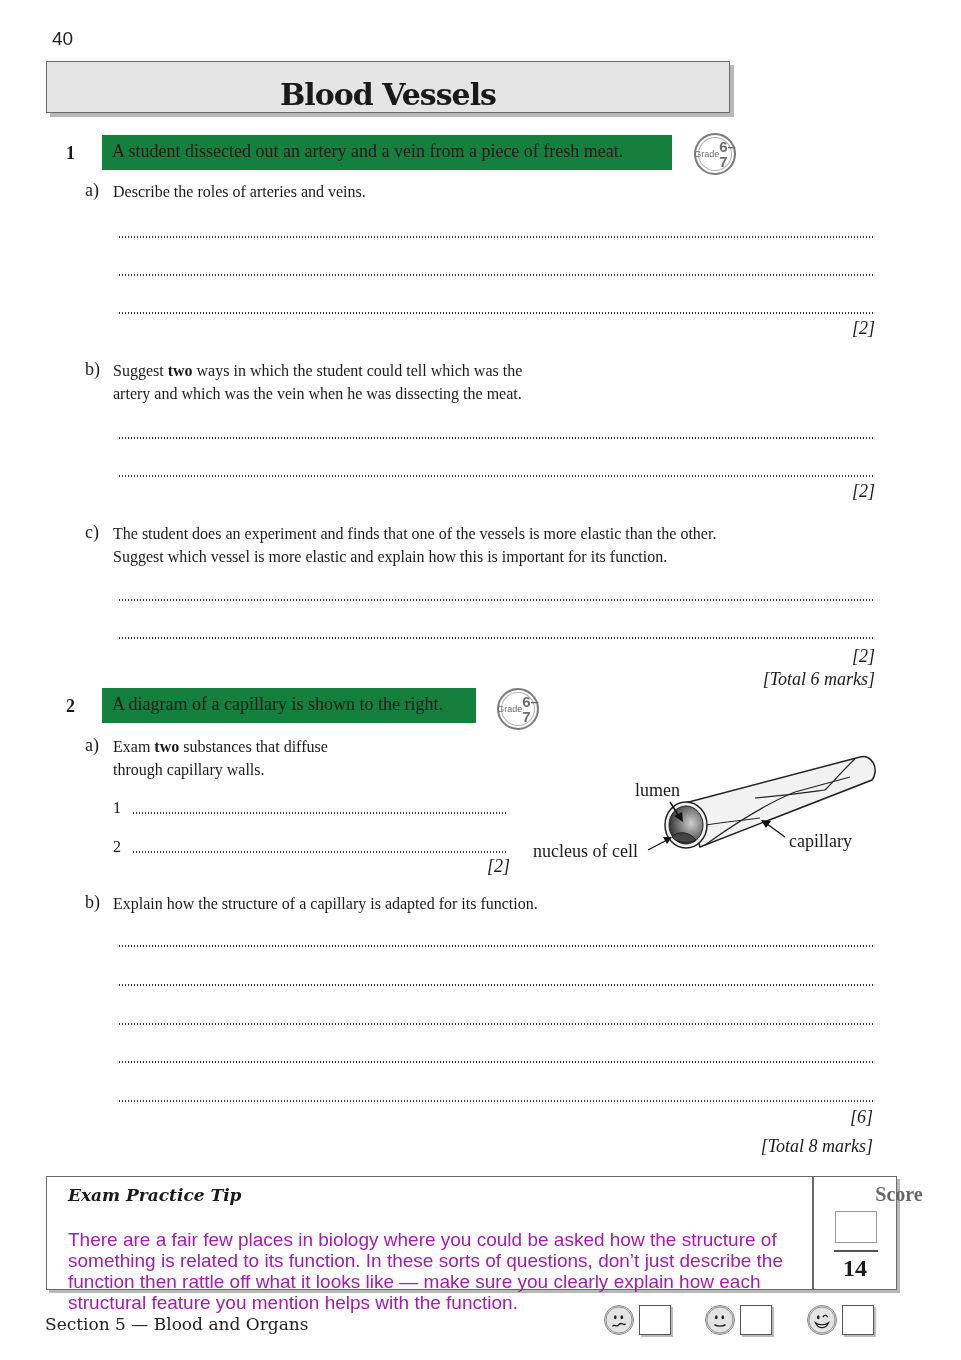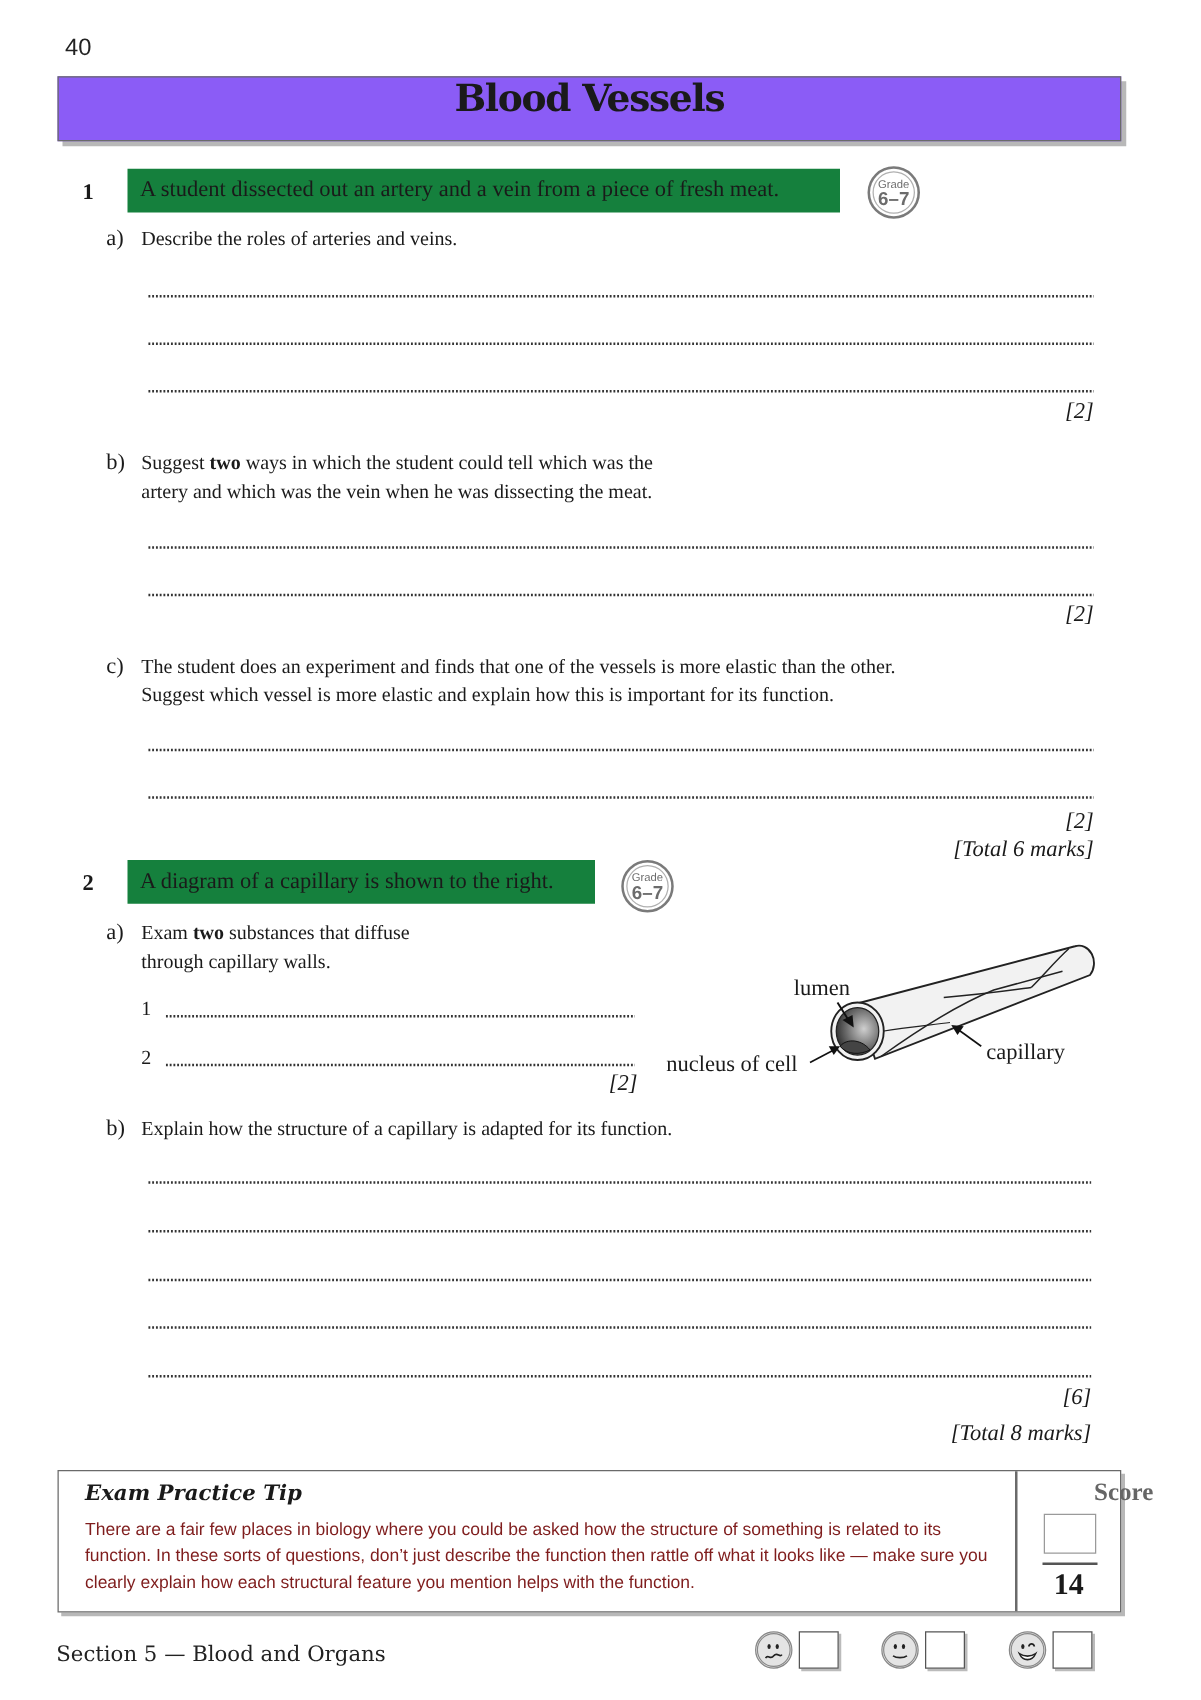--- a/index.html
+++ b/index.html
@@ -4,24 +4,24 @@
 <style>
   * { box-sizing: border-box; margin: 0; padding: 0; }
   html, body { width: 961px; height: 1360px; background: #ffffff; overflow: hidden; }
   body { position: relative; font-family: "Liberation Serif", serif; color: #1a1a1a; }
 
   .abs { position: absolute; }
 
   .page-number { left: 52px; top: 28px; font-size: 19px; font-family: "Liberation Sans", sans-serif; color: #222; }
 
   .title-bar {
-    left: 46px; top: 61px; width: 851px; height: 52px;
-    background: #8b5cf6; border: 1.5px solid #6a6a6a;
+    left: 46px; top: 61px; width: 684px; height: 52px;
+    background: #e5e5e5; border: 1.5px solid #6a6a6a;
     box-shadow: 4px 4px 0 #b8b8b8;
-    display: flex; align-items: flex-start; justify-content: center;
+    display: flex; align-items: flex-end; justify-content: center;
   }
   .title-bar span {
     font-family: "DejaVu Serif", serif; font-weight: bold; font-size: 30px;
     letter-spacing: -1px; color: #1a1a1a;
   }
 
   .q-num { font-weight: bold; font-size: 18px; }
   .q-stem {
     background: #15803d; font-size: 18px; padding: 6px 10px; white-space: nowrap;
   }
@@ -31,34 +31,34 @@
     height: 2px;
     background-image: radial-gradient(circle, #333 0.8px, transparent 1px);
     background-size: 3px 2px;
     background-repeat: repeat-x;
   }
   .marks { font-style: italic; font-size: 18px; text-align: right; }
 
   .grade-badge {
     width: 42px; height: 42px; border-radius: 50%;
     border: 2.5px solid #7a7a7a;
-    display: flex; flex-direction: column; align-items: center; justify-content: center;
+    display: flex; flex-direction: row; align-items: center; justify-content: center;
     color: #6c6c6c; font-family: "Liberation Sans", sans-serif; background: #fff;
     box-shadow: inset 0 0 0 2px #fff, inset 0 0 0 3px #b0b0b0;
   }
   .grade-badge .g1 { font-size: 9px; line-height: 9px; margin-top: 1px; }
   .grade-badge .g2 { font-size: 15px; font-weight: bold; line-height: 15px; }
 
   .tip-box {
     left: 46px; top: 1176px; width: 851px; height: 114px;
     border: 1.5px solid #6a6a6a; box-shadow: 3px 3px 0 #b8b8b8; background: #fff;
   }
   .tip-divider { left: 765px; top: 0; width: 1.5px; height: 100%; background: #6a6a6a; }
   .tip-title { left: 21px; top: 8px; font-family: "DejaVu Serif", serif; font-weight: bold; font-style: italic; font-size: 17px; }
-  .tip-body { left: 21px; top: 36px; width: 730px; font-family: "Liberation Sans", sans-serif; font-size: 14px; line-height: 21px; color: #7f1d1d; }
+  .tip-body { left: 21px; top: 52px; width: 730px; font-family: "Liberation Sans", sans-serif; font-size: 19px; line-height: 21px; color: #a21caf; }
 
   .score-label { left: 780px; top: 6px; width: 56px; text-align: center; font-size: 20px; font-weight: bold; color: #666; margin-left: 44px; }
   .score-box { left: 788px; top: 34px; width: 42px; height: 32px; border: 1px solid #9a9a9a; background: #fff; }
   .score-line { left: 787px; top: 73px; width: 44px; height: 1.5px; background: #555; }
   .score-total { left: 780px; top: 78px; width: 56px; text-align: center; font-size: 24px; font-weight: bold; }
 
   .footer-section { left: 45px; top: 1314px; font-family: "DejaVu Serif", serif; font-size: 17px; color: #222; }
   .face {
     width: 30px; height: 30px; border-radius: 50%; background: #e4e4e4; border: 1px solid #888;
   }

